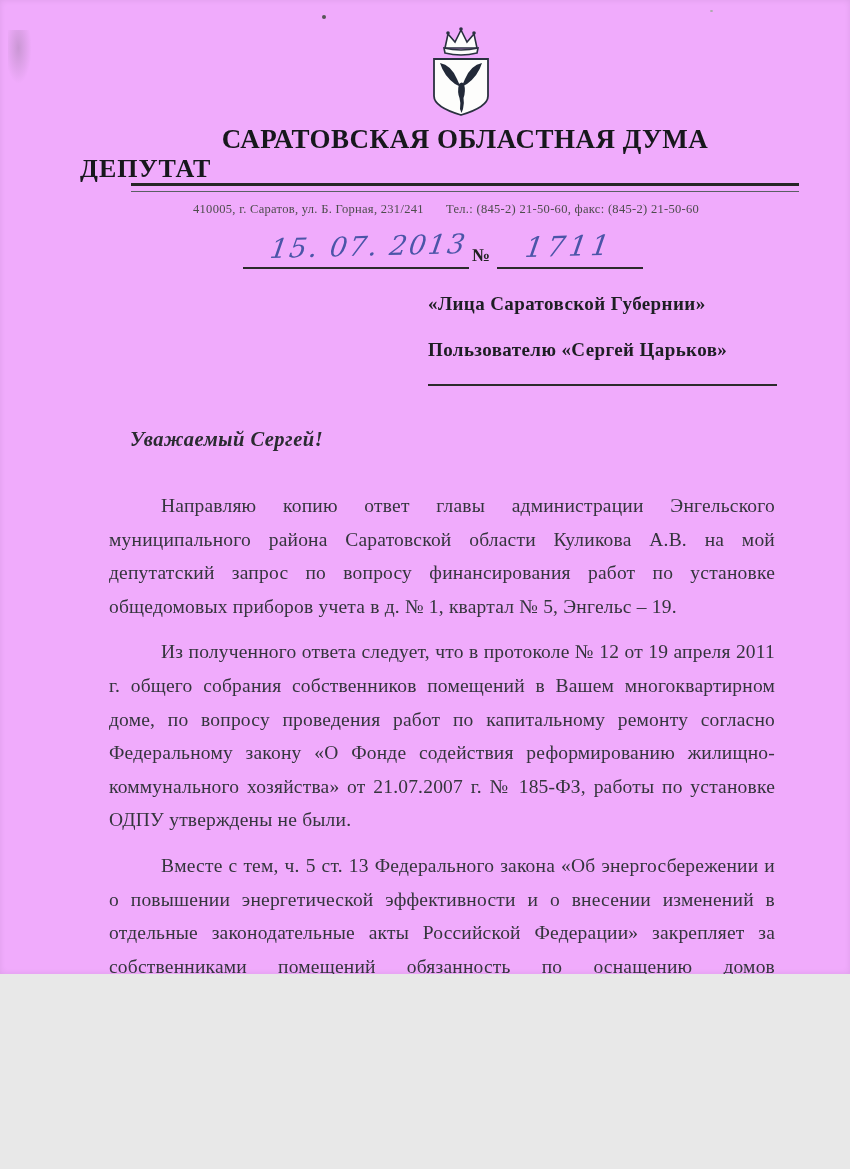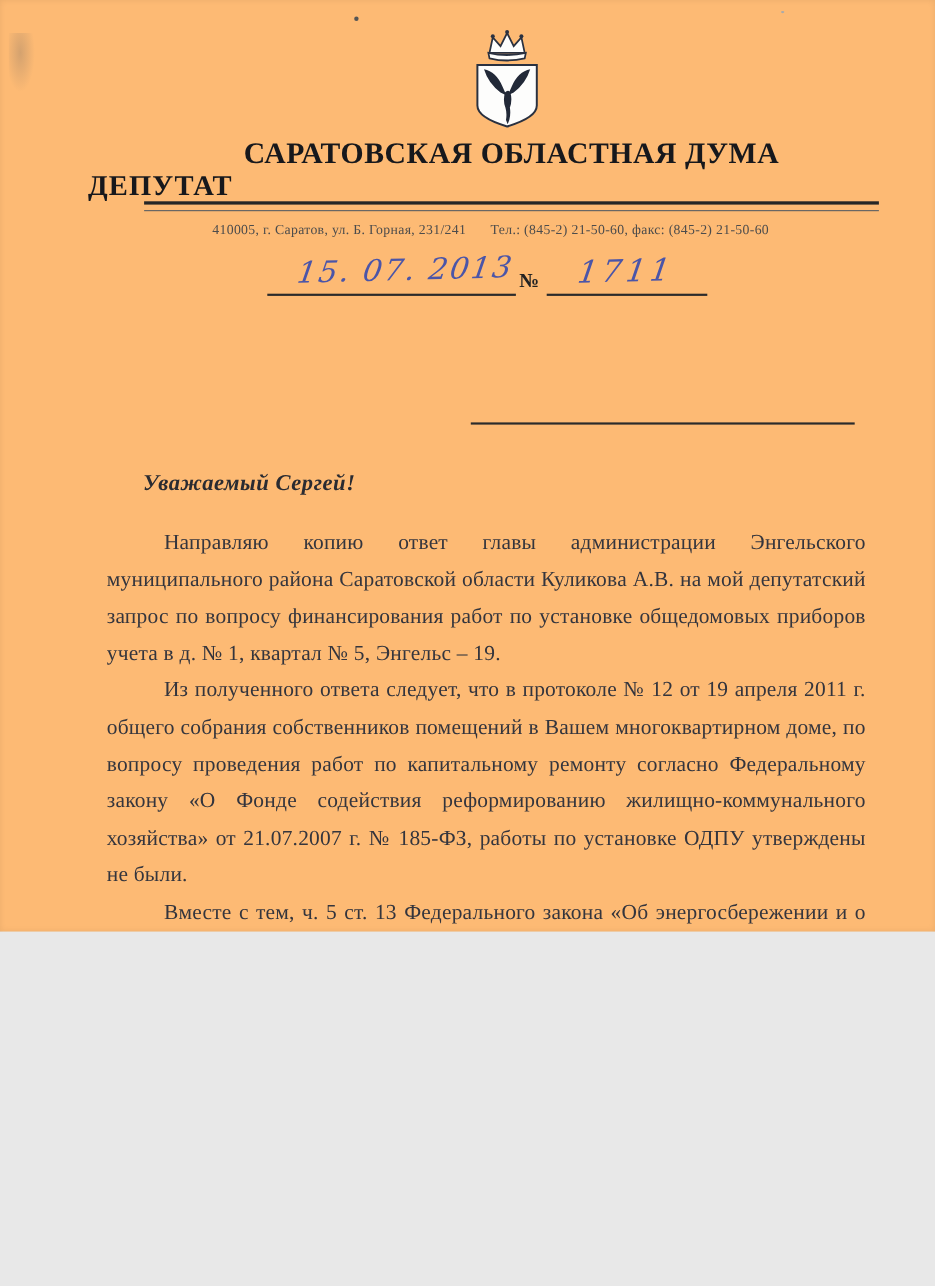--- a/index.html
+++ b/index.html
@@ -1,18 +1,18 @@
 <!DOCTYPE html>
 <html><head>
 <meta charset="utf-8">
 <style>
   html,body{margin:0;padding:0;background:#e8e8e8;}
   .page{
-    position:relative;width:850px;height:847px;margin:0 auto;
-    background:#fdba74;overflow:hidden;
+    position:relative;width:850px;height:974px;margin:0 auto;
+    background:#f0abfc;overflow:hidden;
     font-family:"Liberation Serif","DejaVu Serif",serif;
     box-shadow:inset 0 0 6px rgba(0,0,0,.08);
   }
   
   .emblem{position:absolute;left:420px;top:24px;width:82px;height:94px;}
   
   .org-name{
     position:absolute;left:80px;top:124px;width:770px;text-align:center;
     font-weight:bold;font-size:27px;letter-spacing:.5px;color:#17181c;line-height:30px;
   }
@@ -44,21 +44,21 @@
   .salutation{
     position:absolute;left:130px;top:428px;width:650px;
     font-size:20.5px;font-weight:bold;font-style:italic;color:#2a2b31;letter-spacing:.5px;
   }
   
   .body-text{
     position:absolute;left:97px;top:477px;width:690px;
     font-size:19.5px;line-height:33.6px;color:#34353d;
     text-align:justify;letter-spacing:.2px;
   }
-  .body-text p{margin:0;text-indent:52px;}
+  .body-text p{margin:12px;text-indent:52px;}
   
   .artifact{position:absolute;pointer-events:none;}
   .dot1{left:322px;top:15px;width:4px;height:4px;border-radius:50%;background:#555;}
   .dot2{left:710px;top:10px;width:3px;height:2px;border-radius:50%;background:#aaa;}
   .smudge{left:8px;top:30px;width:26px;height:60px;
     background:radial-gradient(ellipse at 40% 30%,rgba(90,90,95,.25),rgba(0,0,0,0) 60%);}
 </style>
 </head>
 <body>
 
@@ -98,20 +98,22 @@
   <div class="rule-thin"></div>
   <div class="addr addr-left">410005,  г. Саратов, ул. Б.  Горная, 231/241</div>
   <div class="addr addr-right">Тел.: (845-2)  21-50-60, факс: (845-2) 21-50-60</div>
 
   <div class="hand hand-date">15. 07. 2013</div>
   <div class="no-sign">№</div>
   <div class="hand hand-number">1711</div>
   <div class="ref-line1"></div>
   <div class="ref-line2"></div>
 
+  <div class="rcpt1">«Лица Саратовской Губернии»</div>
+  <div class="rcpt2">Пользователю «Сергей Царьков»</div>
   <div class="rcpt-line"></div>
 
   <div class="salutation">Уважаемый Сергей!</div>
 
   <div class="body-text">
     <p>Направляю копию ответ главы администрации Энгельского муниципального района Саратовской области Куликова А.В. на мой депутатский запрос по вопросу финансирования работ по установке общедомовых приборов учета в д. № 1, квартал № 5, Энгельс – 19.</p>
     <p>Из полученного ответа следует, что в протоколе № 12 от 19 апреля 2011 г. общего собрания собственников помещений в Вашем многоквартирном доме, по вопросу проведения работ по капитальному ремонту согласно Федеральному закону «О Фонде содействия реформированию жилищно-коммунального хозяйства» от 21.07.2007 г. № 185-ФЗ, работы по установке ОДПУ утверждены не были.</p>
     <p>Вместе с тем, ч. 5 ст. 13 Федерального закона «Об энергосбережении и о повышении энергетической эффективности и о внесении изменений в отдельные законодательные акты Российской Федерации» закрепляет за собственниками помещений обязанность по оснащению домов общедомовыми приборами учета потребляемых коммунальных ресурсов, а ст. 158 Жилищного кодекса РФ закрепляет обязанность несения затрат собственниками помещений, пропорционального занимаемой ими (жилой и нежилой) площади.</p>
   </div>
 

